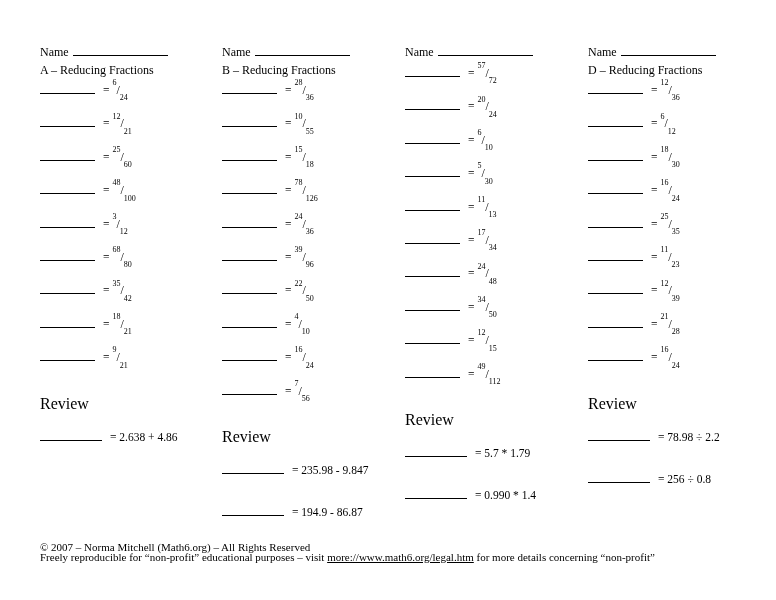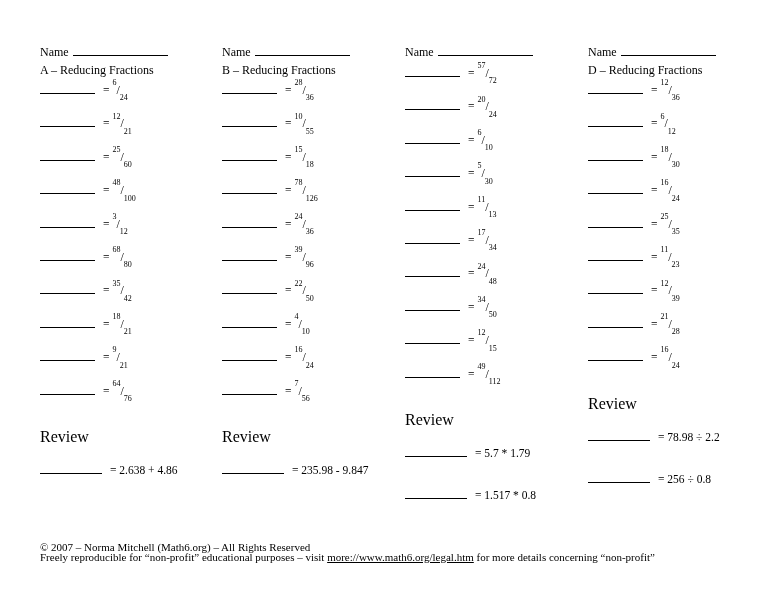--- a/index.html
+++ b/index.html
@@ -113,25 +113,20 @@
       <span class="blank"></span><span class="eq">=</span><span class="frac"><sup class="num">18</sup><span class="slash">/</span><sub class="den">21</sub></span>
     </div>
   </div>
 
   <div class="prob-row">
     <div class="prob-inner">
       <span class="blank"></span><span class="eq">=</span><span class="frac"><sup class="num">9</sup><span class="slash">/</span><sub class="den">21</sub></span>
     </div>
   </div>
 
-  <div class="prob-row">
-    <div class="prob-inner">
-      <span class="blank"></span><span class="eq">=</span><span class="frac"><sup class="num">64</sup><span class="slash">/</span><sub class="den">76</sub></span>
-    </div>
-  </div>
 </div>
     <div class="review-label">Review</div>
     <div class="reviews">
 
   <div class="prob-row review-row">
     <div class="prob-inner">
       <span class="blank review-blank"></span><span class="expr">= 2.638 + 4.86</span>
     </div>
   </div>
 </div>
@@ -204,20 +199,25 @@
   </div>
 </div>
     <div class="review-label">Review</div>
     <div class="reviews">
   <div class="prob-row review-row">
     <div class="prob-inner">
       <span class="blank review-blank"></span><span class="expr">= 235.98 - 9.847</span>
     </div>
   </div>
 
+  <div class="prob-row review-row">
+    <div class="prob-inner">
+      <span class="blank review-blank"></span><span class="expr">= 194.9 - 86.87</span>
+    </div>
+  </div>
 </div>
   </div>
 
   <div class="column">
     <div class="name-row">
       <span class="name-label">Name</span><span class="name-line"></span>
     </div>
     <div class="problems">
   <div class="prob-row">
     <div class="prob-inner">
@@ -282,21 +282,21 @@
     <div class="review-label">Review</div>
     <div class="reviews">
   <div class="prob-row review-row">
     <div class="prob-inner">
       <span class="blank review-blank"></span><span class="expr">= 5.7 * 1.79</span>
     </div>
   </div>
 
   <div class="prob-row review-row">
     <div class="prob-inner">
-      <span class="blank review-blank"></span><span class="expr">= 1.517 * 0.8</span>
+      <span class="blank review-blank"></span><span class="expr">= 0.990 * 1.4</span>
     </div>
   </div>
 </div>
   </div>
 
   <div class="column">
     <div class="name-row">
       <span class="name-label">Name</span><span class="name-line"></span>
     </div>
     <div class="col-title">D – Reducing Fractions</div>

